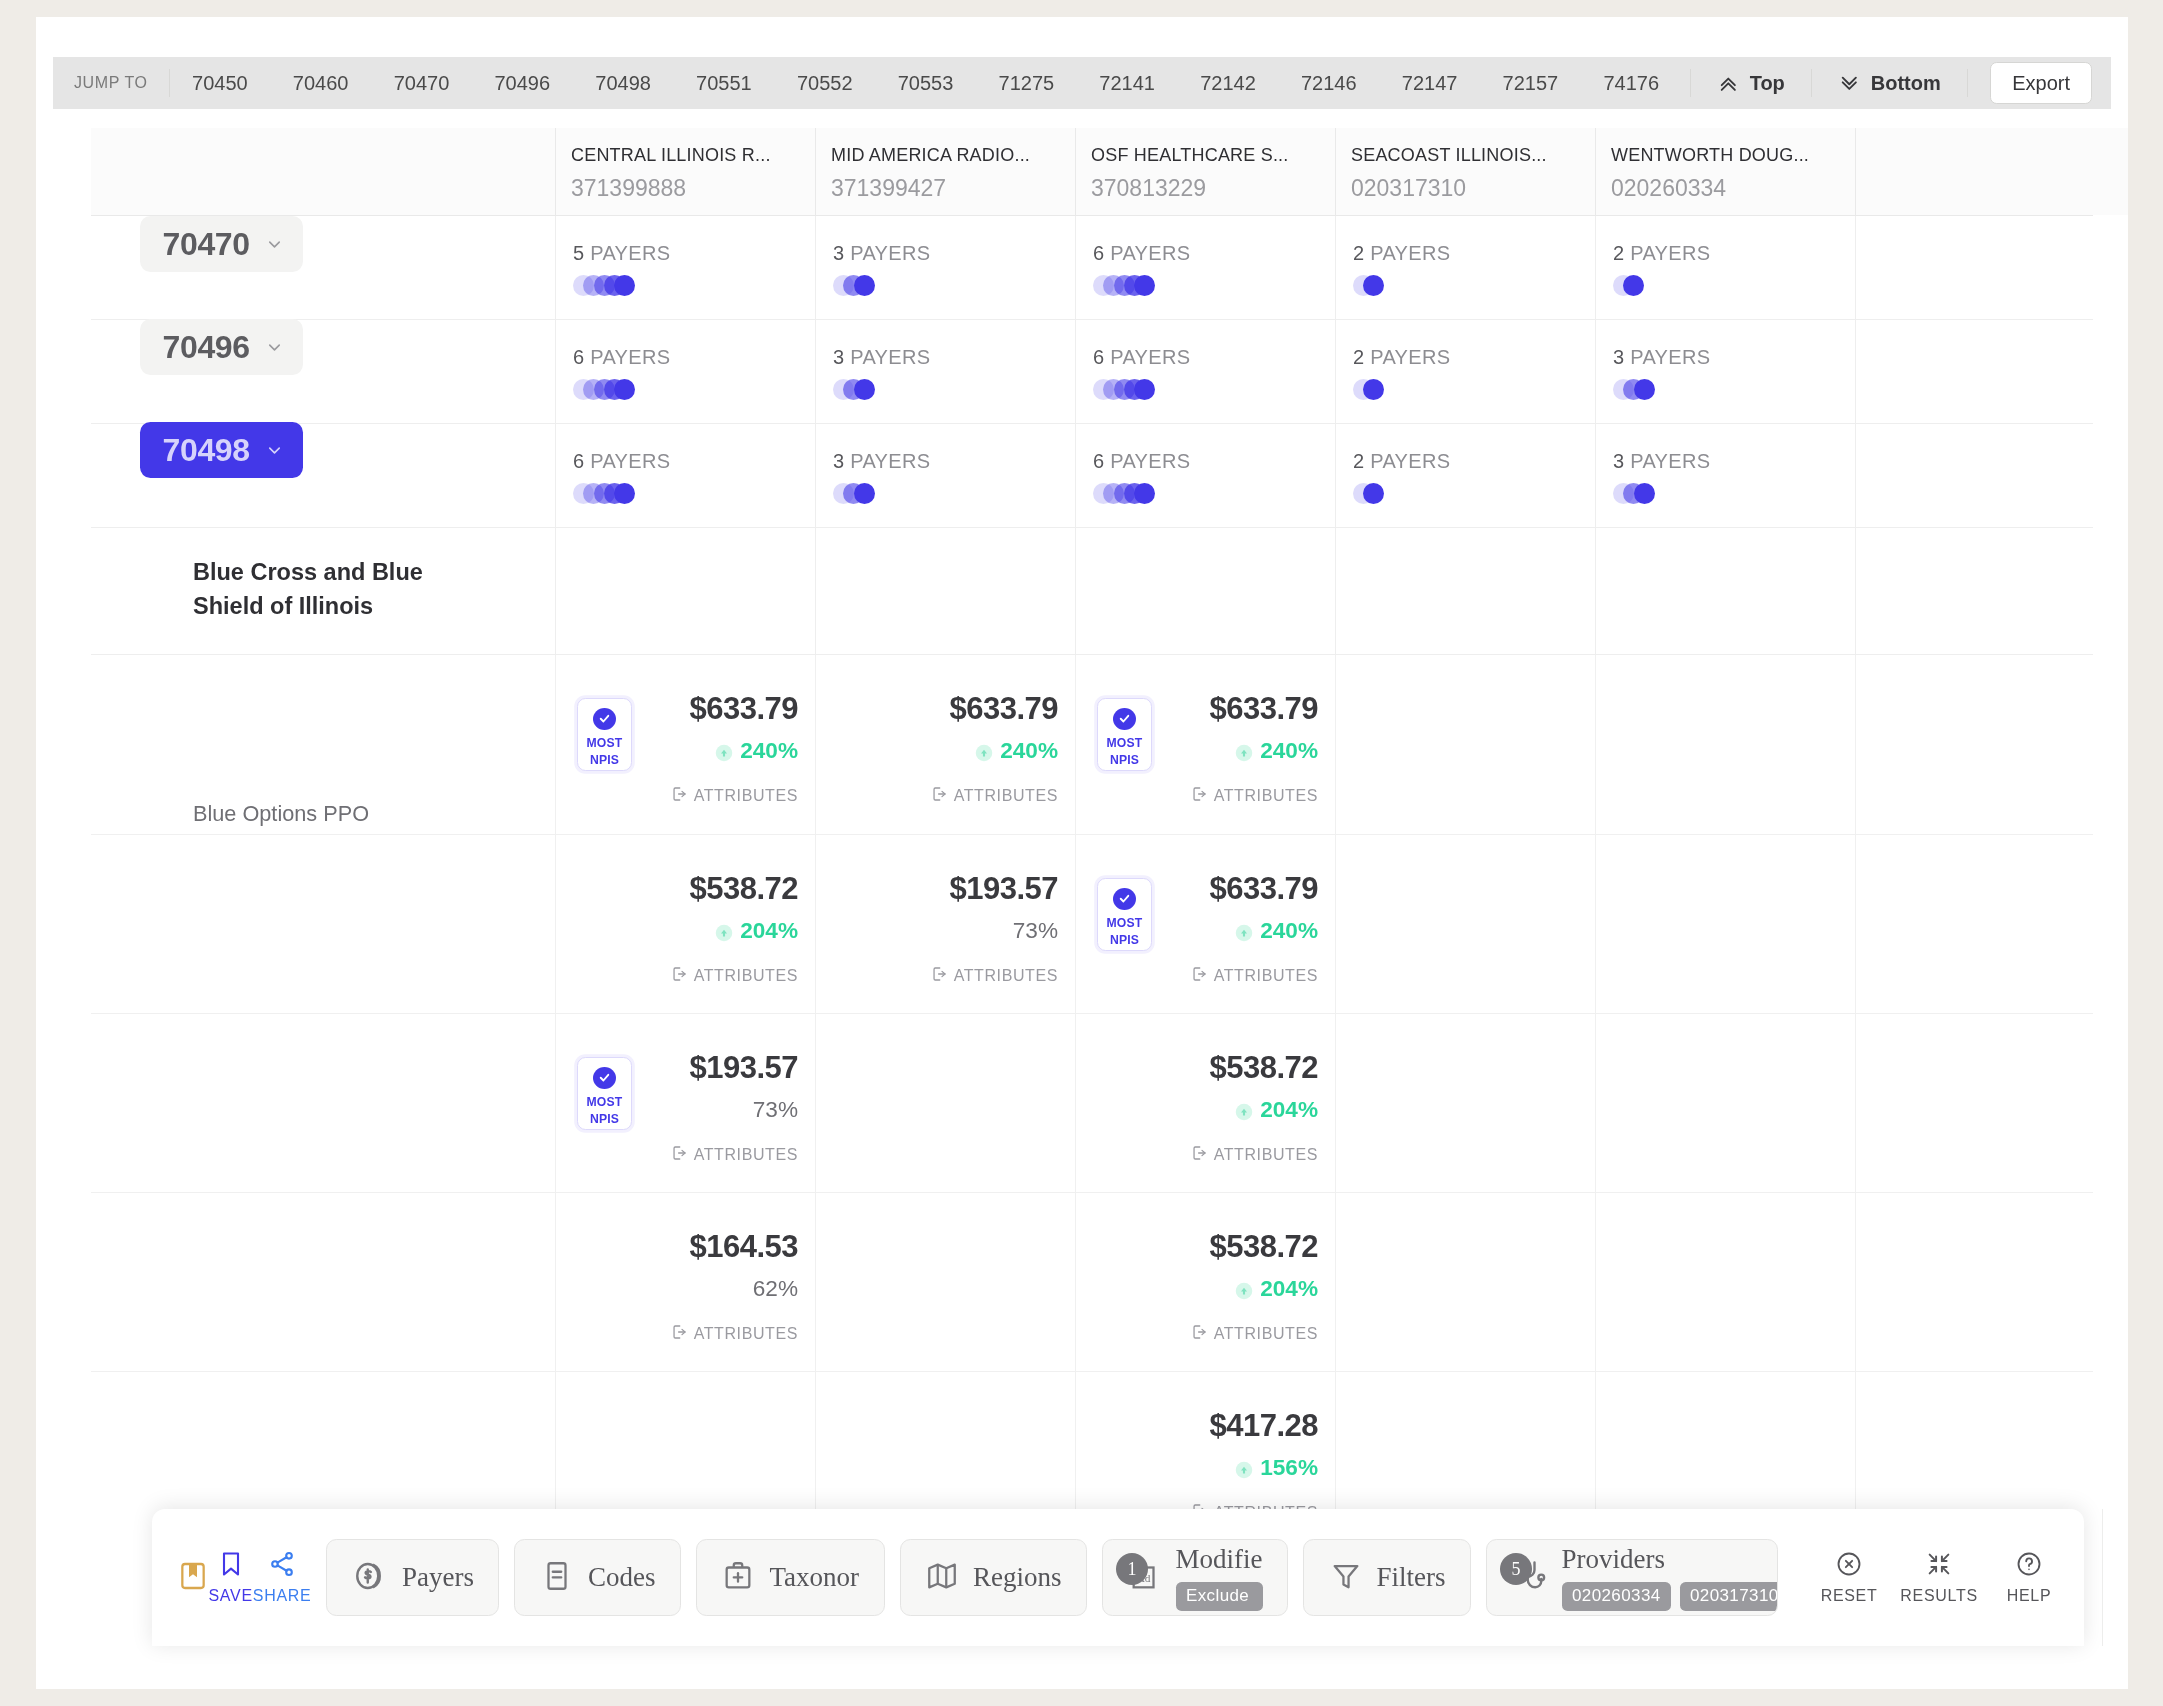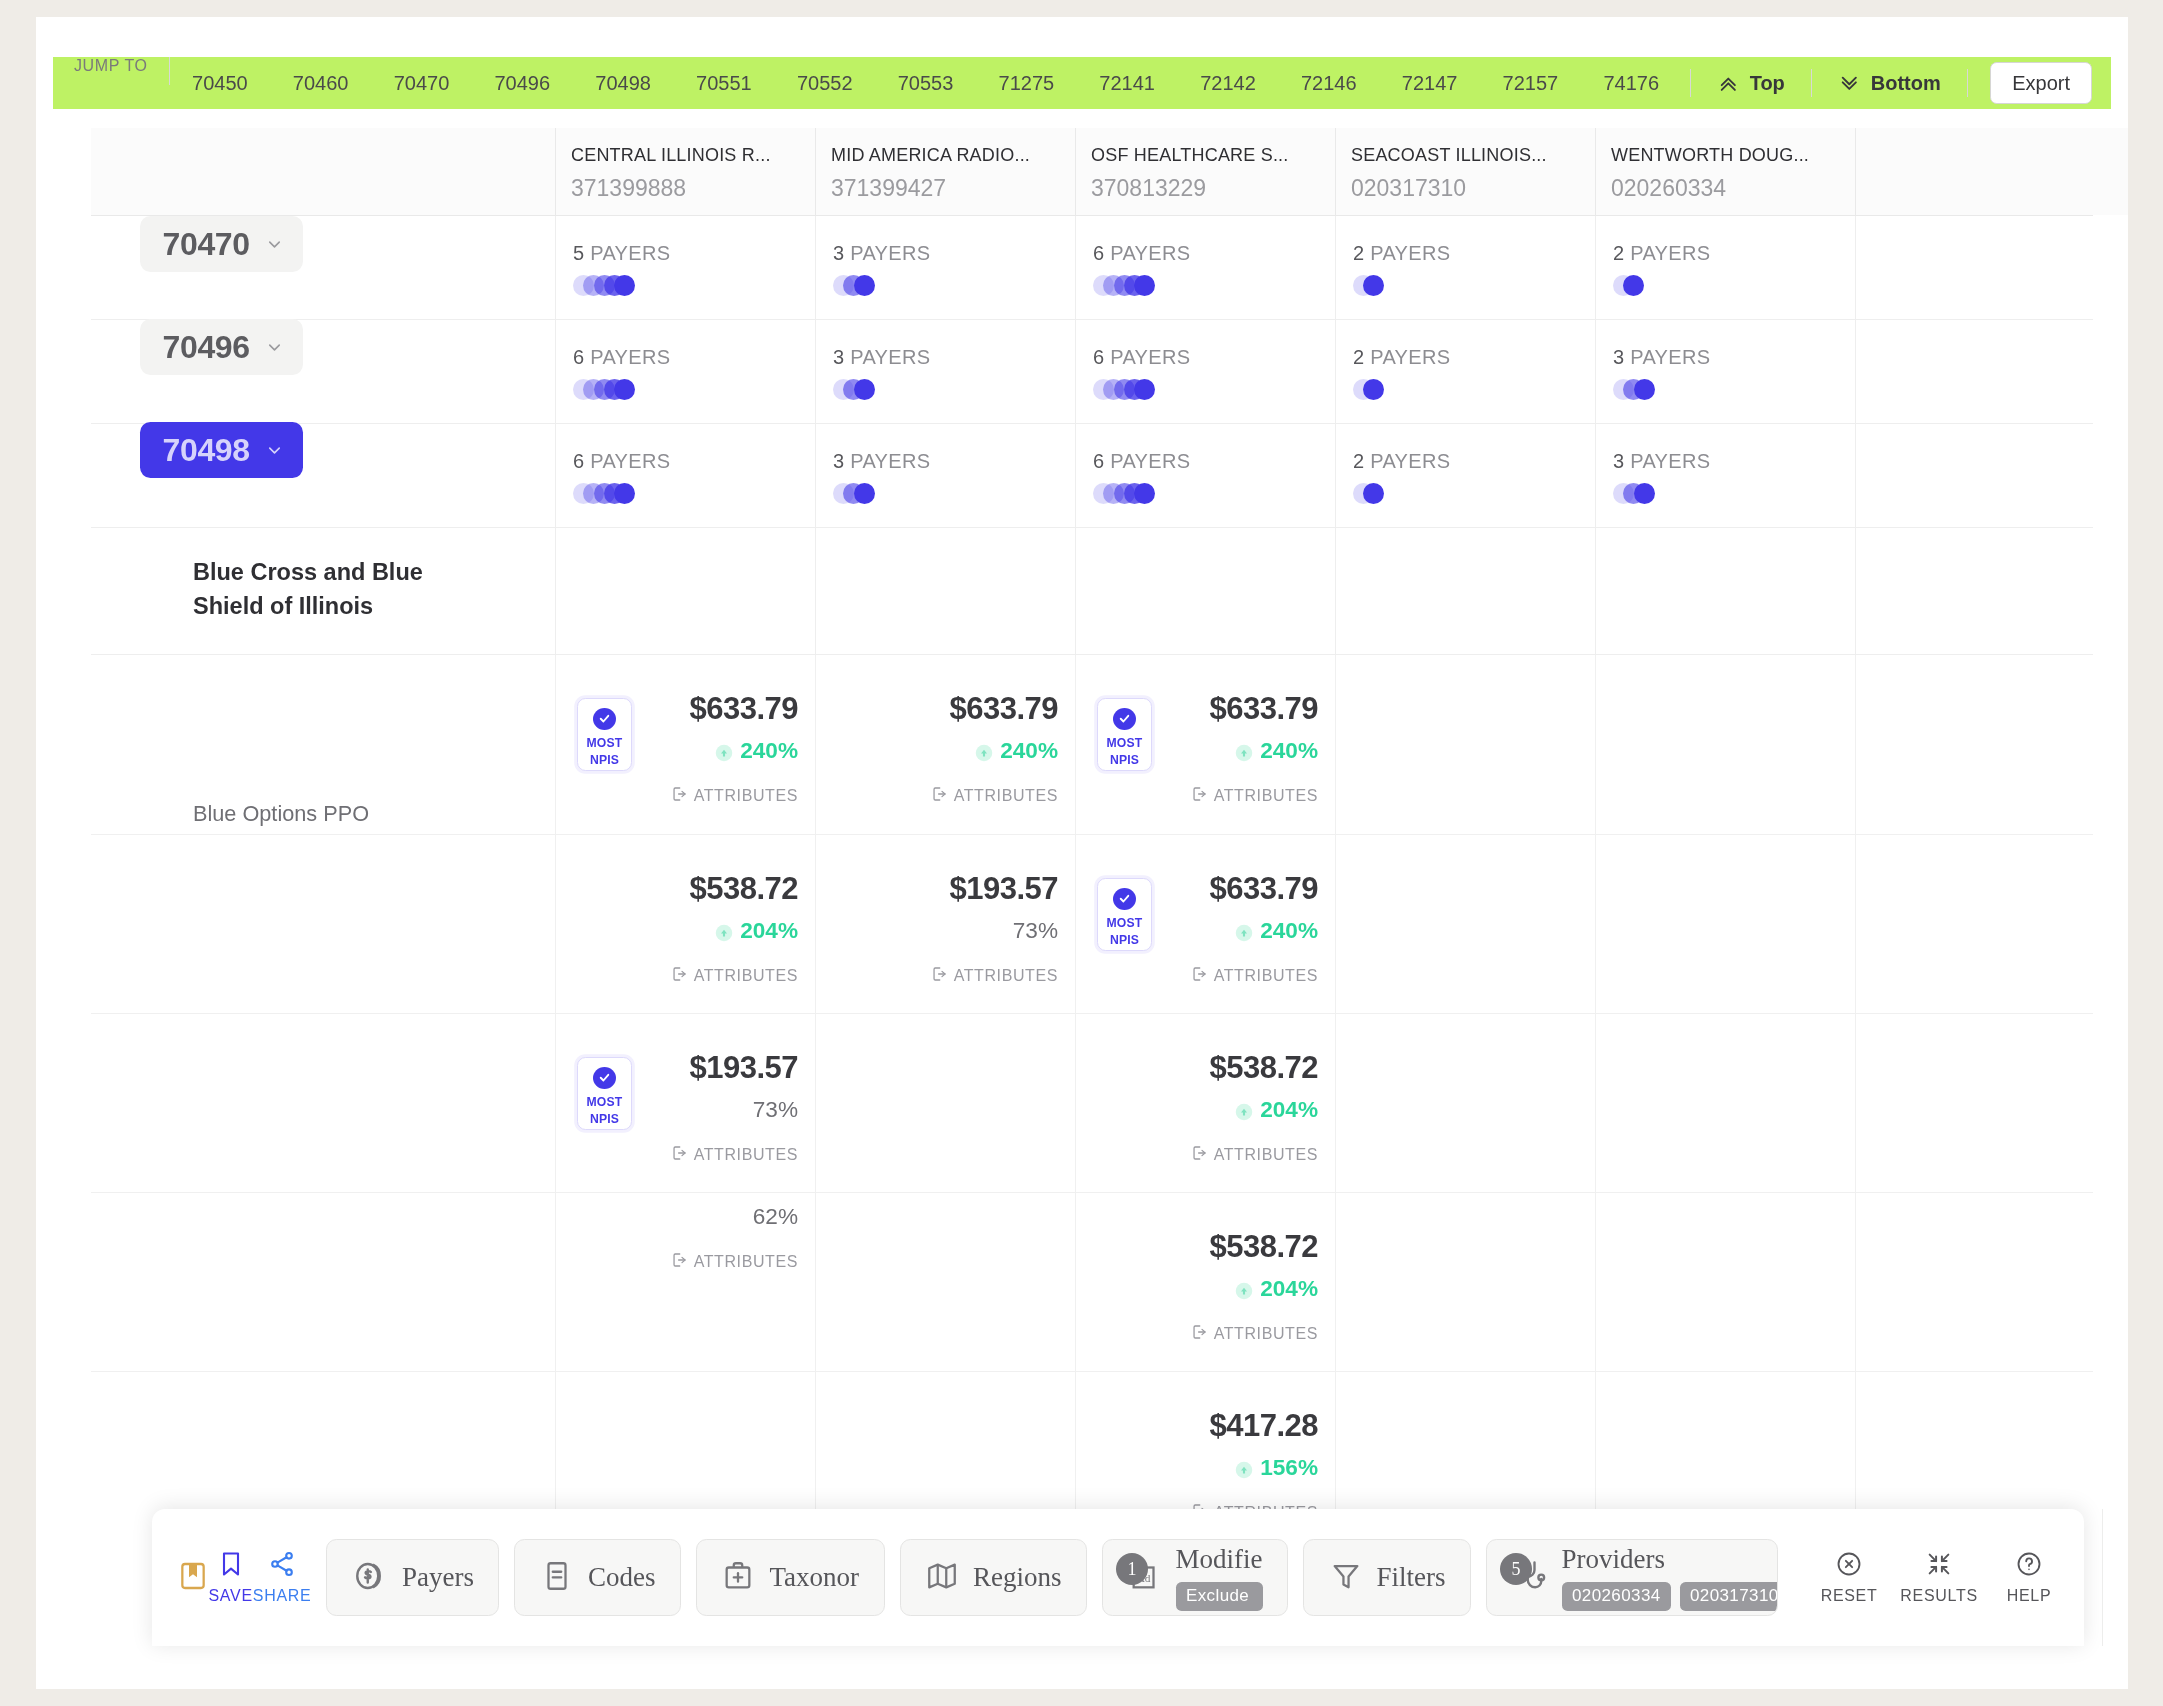--- a/index.html
+++ b/index.html
@@ -23,22 +23,23 @@
     overflow: hidden;
   }
 
   
   #jump-bar {
     position: absolute;
     left: 17px;
     top: 40px;
     width: 2058px;
     height: 52px;
-    background: #bef264;
+    background: #e5e5e5;
     display: flex;
+    align-items: center;
     padding-left: 21px;
   }
   #jump-label {
     font-size: 16px;
     letter-spacing: 0.6px;
     color: #7a7a7a;
     font-weight: 400;
     padding-right: 21px;
     white-space: nowrap;
   }
@@ -801,20 +802,21 @@
               <span>ATTRIBUTES</span>
             </div>
           </div>
           <div class="c-data price-cell"></div>
           <div class="c-data price-cell"></div>
           <div class="c-tail"></div>
         </div>
         <div class="t-row price-row">
           <div class="c-label"></div>
           <div class="c-data price-cell">
+            <div class="price-val">$164.53</div>
             <div class="price-pct">
               <span>62%</span>
             </div>
             <div class="price-attr">
               <span><svg width="18" height="18" viewBox="0 0 24 24" fill="none" stroke="#9a9aa0" stroke-width="1.7" stroke-linecap="round" stroke-linejoin="round">
                   <path d="M13 4H7a1.6 1.6 0 0 0-1.6 1.6v12.8A1.6 1.6 0 0 0 7 20h6"></path>
                   <polyline points="16,8.5 20,12 16,15.5"></polyline>
                   <line x1="20" y1="12" x2="11.5" y2="12"></line>
                 </svg></span>
               <span>ATTRIBUTES</span>

